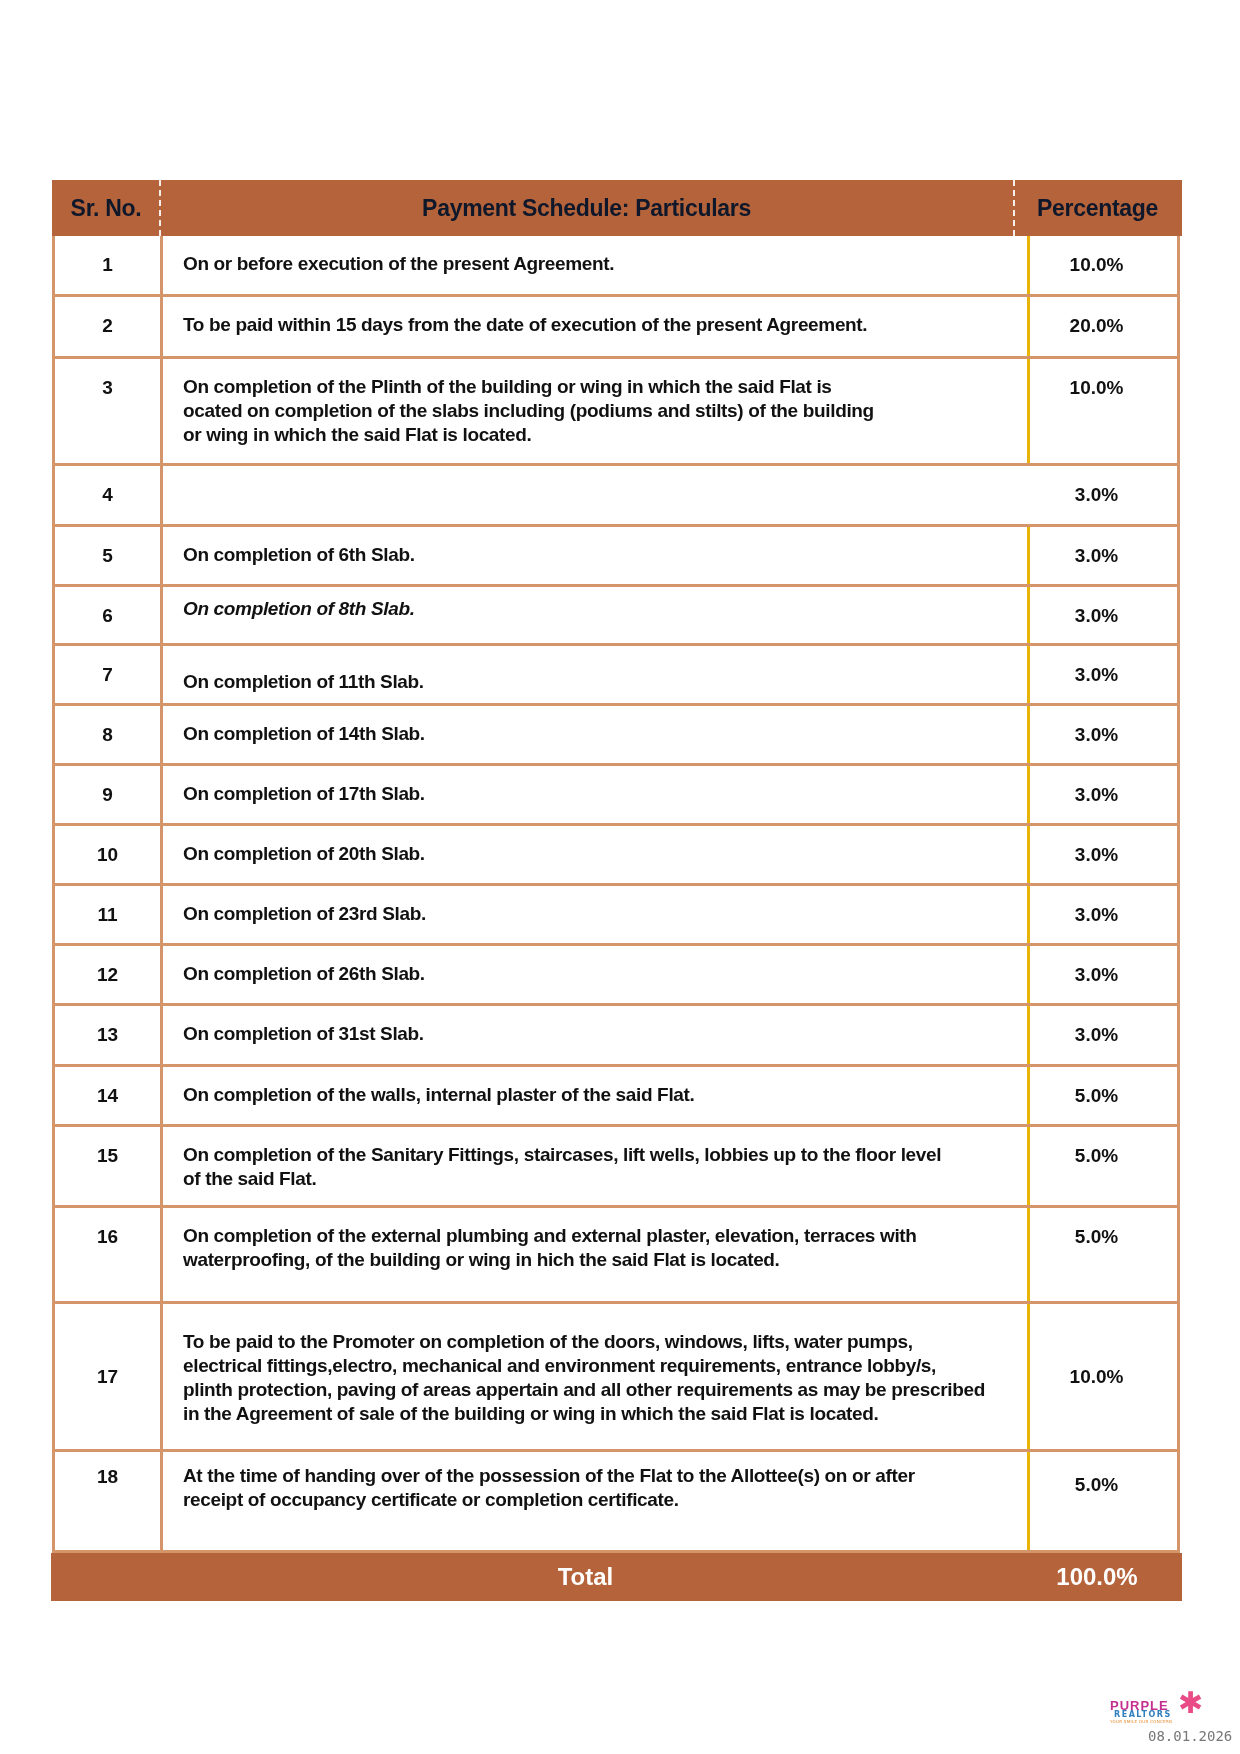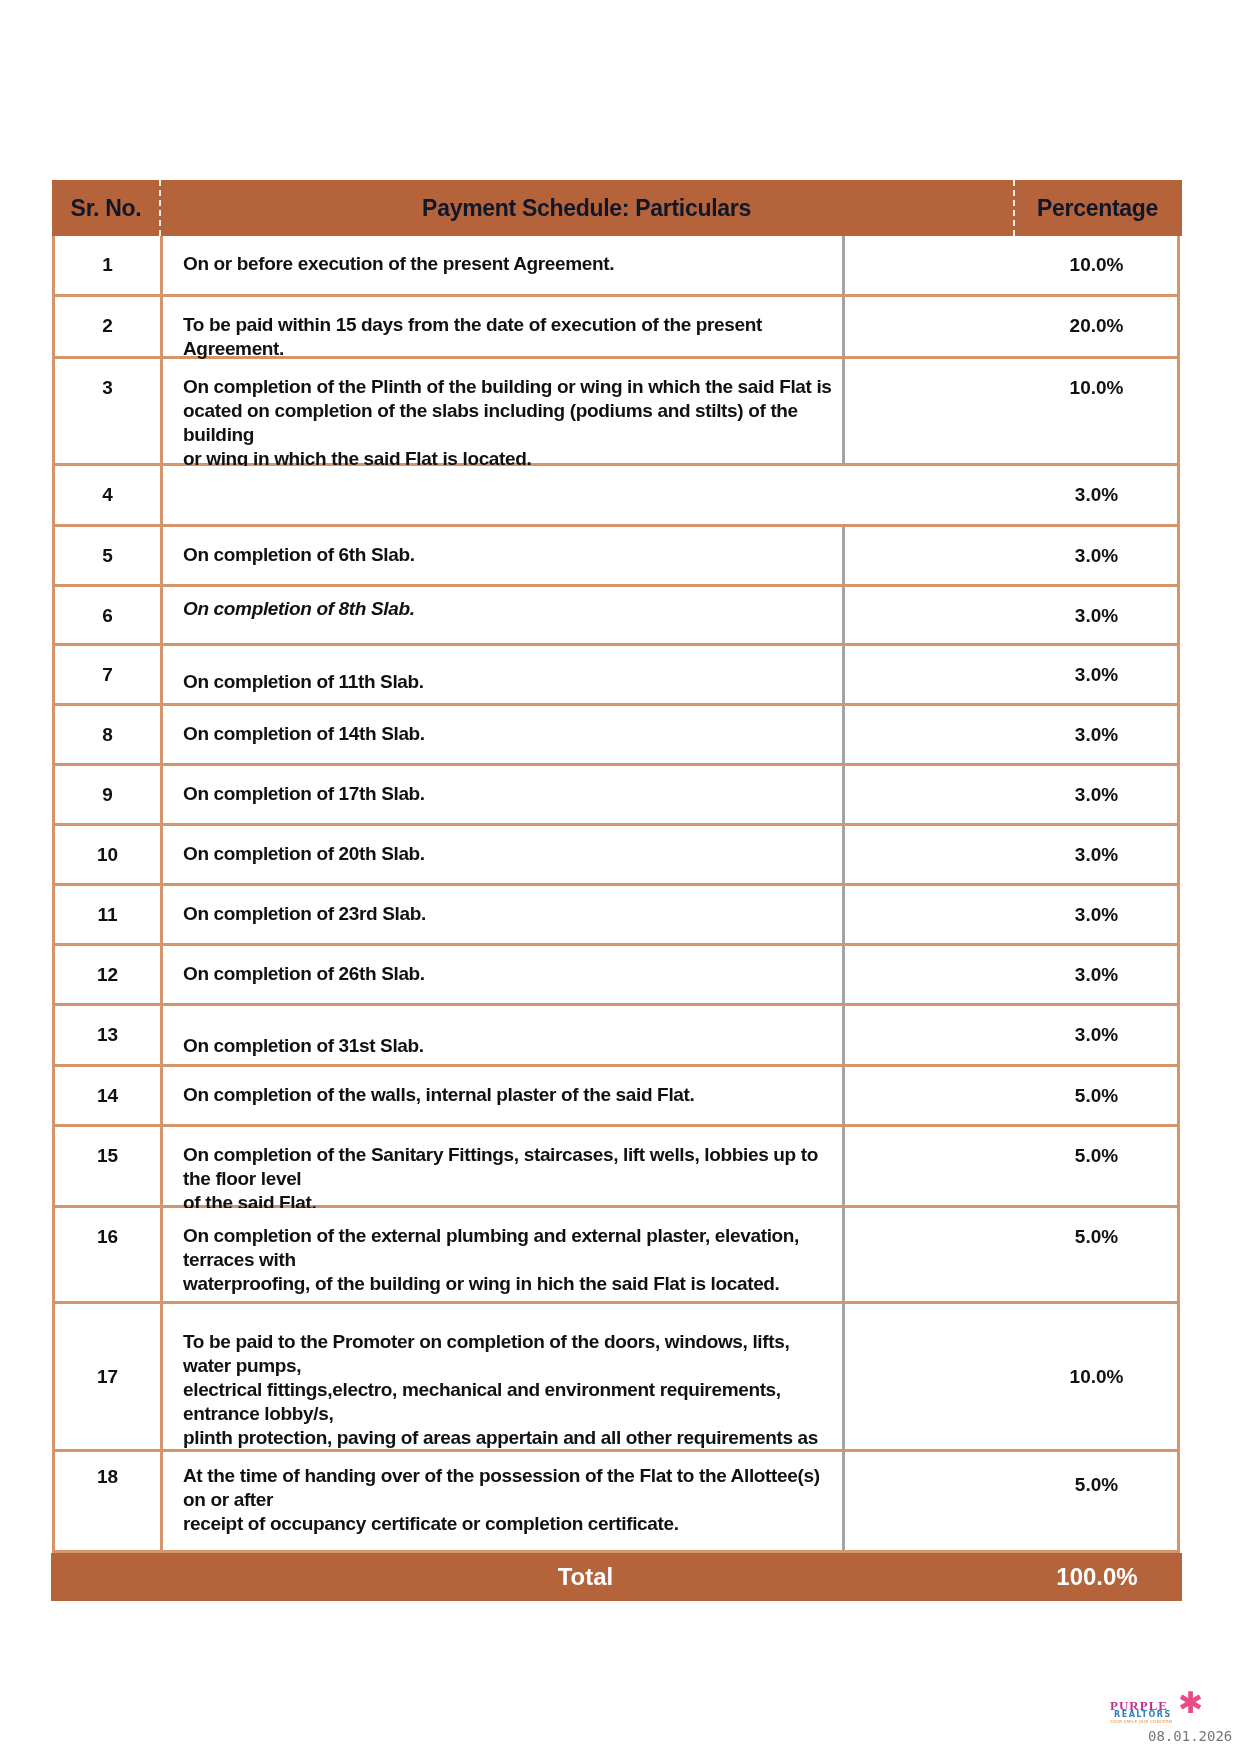--- a/index.html
+++ b/index.html
@@ -6,27 +6,27 @@
   body { width: 1240px; height: 1754px; position: relative; overflow: hidden;
          font-family: "Liberation Sans", "DejaVu Sans", sans-serif; color: #111; }
   .hdr { position: absolute; left: 52px; top: 180px; width: 1130px; height: 56px; background: #b5633a; }
   .hdr .cell { position: absolute; top: 0; height: 56px; display: flex; align-items: center; justify-content: center;
                color: #0f172a; font-weight: bold; font-size: 23px; letter-spacing: -0.3px; }
   .hdr .sep { position: absolute; top: 0; height: 56px; border-left: 2px dashed #ffffff; width: 0; opacity: 0.9; }
   .row { position: absolute; left: 52px; width: 1128px; border-left: 3px solid #d4956a; border-right: 3px solid #d4956a;
          border-bottom: 3px solid #d4956a; box-sizing: border-box; background: #fff; }
   .row .c { position: absolute; top: 0; bottom: 0; }
   .row .sr { left: 0; width: 108px; border-right: 3px solid #d4956a; box-sizing: border-box; text-align: center; font-size: 19px; font-weight: bold; }
-  .row .desc { left: 108px; width: 682px; border-right: 3px solid #a3a3a3; box-sizing: border-box; padding-left: 20px; padding-right: 6px; font-size: 19px; font-weight: bold; line-height: 24px; letter-spacing: -0.35px; }
+  .row .desc { left: 108px; width: 867px; border-right: 3px solid #eab308; box-sizing: border-box; padding-left: 20px; padding-right: 6px; font-size: 19px; font-weight: bold; line-height: 24px; letter-spacing: -0.35px; }
   .row .pct { left: 961px; right: 0; text-align: center; font-size: 19px; font-weight: bold; }
   .total { position: absolute; left: 51px; top: 1553px; width: 1131px; height: 48px; background: #b5633a; color: #fff; font-weight: bold; font-size: 24px; }
   .total .tl { position: absolute; left: 108px; width: 853px; top: 0; height: 48px; display: flex; align-items: center; justify-content: center; }
   .total .tv { position: absolute; left: 961px; right: 0; top: 0; height: 48px; display: flex; align-items: center; justify-content: center; }
   .logo { position: absolute; left: 1110px; top: 1692px; width: 100px; height: 36px; }
-  .logo .w1 { position: absolute; left: 0; top: 6px; font-size: 13px; font-weight: bold; color: #c4308f; letter-spacing: 1px; font-family: Liberation Serif, serif; }
+  .logo .w1 { position: absolute; left: 0; top: 6px; font-size: 13px; font-weight: bold; color: #c4308f; letter-spacing: 1px; font-family: Liberation Sans, sans-serif; }
   .logo .w2 { position: absolute; left: 4px; top: 18px; font-size: 8px; font-weight: bold; color: #2f7fbf; letter-spacing: 1.5px; font-family: "DejaVu Sans", sans-serif; }
   .logo .w3 { position: absolute; left: 0; top: 27px; font-size: 4px; color: #e58a2e; letter-spacing: 0.3px; font-family: "DejaVu Sans", sans-serif; white-space: nowrap; }
   .logo .star { position: absolute; left: 68px; top: -4px; font-size: 30px; line-height: 30px; color: #e94b87; }
   .date { position: absolute; left: 1148px; top: 1728px; font-family: "DejaVu Sans Mono", monospace; font-size: 14px; color: #777; }
 </style>
 </head>
 <body>
 
 <div class="hdr">
   <div class="cell" style="left:0;width:108px;">Sr. No.</div>
@@ -93,21 +93,21 @@
       <div class="c desc" style="white-space: pre-line; padding-top: 16px;">On completion of 23rd  Slab.</div>
       <div class="c pct" style="padding-top: 18px;">3.0%</div>
     </div>
     <div class="row" style="top: 946px; height: 60px;">
       <div class="c sr" style="padding-top: 18px;">12</div>
       <div class="c desc" style="white-space: pre-line; padding-top: 16px;">On completion of 26th Slab.</div>
       <div class="c pct" style="padding-top: 18px;">3.0%</div>
     </div>
     <div class="row" style="top: 1006px; height: 61px;">
       <div class="c sr" style="padding-top: 18px;">13</div>
-      <div class="c desc" style="white-space: pre-line; padding-top: 28px;">On completion of 31st Slab.</div>
+      <div class="c desc" style="white-space: pre-line; padding-top: 16px;">On completion of 31st Slab.</div>
       <div class="c pct" style="padding-top: 18px;">3.0%</div>
     </div>
     <div class="row" style="top: 1067px; height: 60px;">
       <div class="c sr" style="padding-top: 18px;">14</div>
       <div class="c desc" style="white-space: pre-line; padding-top: 16px;">On completion of the walls, internal plaster of the said Flat.</div>
       <div class="c pct" style="padding-top: 18px;">5.0%</div>
     </div>
     <div class="row" style="top: 1127px; height: 81px;">
       <div class="c sr" style="padding-top: 18px;">15</div>
       <div class="c desc" style="white-space: pre-line; padding-top: 16px;">On completion of the Sanitary Fittings, staircases, lift wells, lobbies up to the floor level

